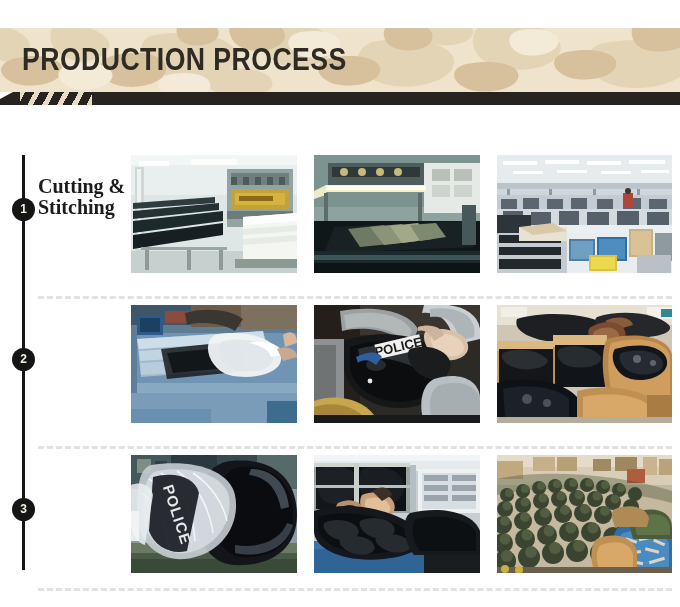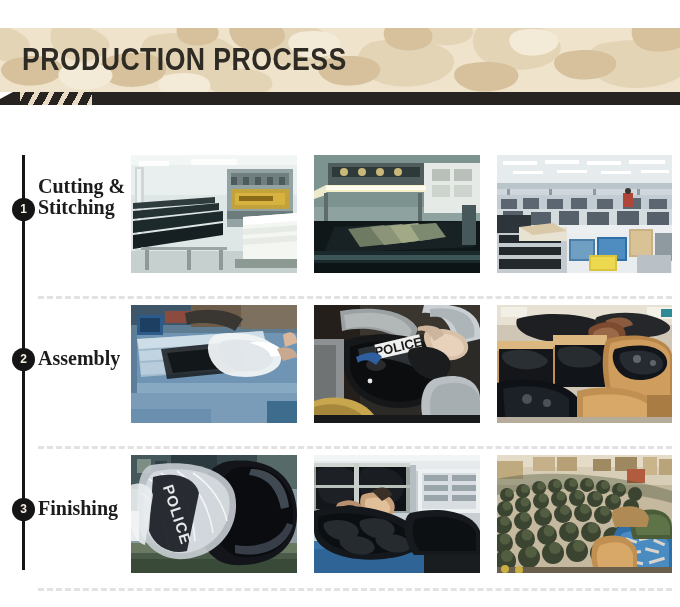--- a/index.html
+++ b/index.html
@@ -354,21 +354,20 @@
           <rect x="140" y="100" width="34" height="18" fill="#b9c1c6"></rect>
         </svg>
       </div>
 
     </div>
   </div>
   <div class="row-sep"></div>
 
   <div class="row">
     <div class="badge" style="top:48px;">2</div>
-    <div class="row-label" style="top:48px;">Assembly</div>
     <div class="thumbs">
 
       <div class="thumb">
         <svg viewBox="0 0 166 118" preserveAspectRatio="none">
           <rect width="166" height="118" fill="#6f94b4"></rect>
           <rect x="0" y="0" width="166" height="28" fill="#5f7d92"></rect>
           <rect x="0" y="0" width="60" height="20" fill="#3f5668"></rect>
           <rect x="60" y="0" width="50" height="22" fill="#6d5c4a"></rect>
           <rect x="110" y="0" width="56" height="24" fill="#7d705e"></rect>
           <rect x="6" y="10" width="26" height="20" fill="#2c5a8a"></rect>
@@ -465,21 +464,20 @@
           <rect x="0" y="112" width="175" height="6" fill="#b5ac9c"></rect>
         </svg>
       </div>
 
     </div>
   </div>
   <div class="row-sep"></div>
 
   <div class="row">
     <div class="badge" style="top:48px;">3</div>
-    <div class="row-label" style="top:48px;">Finishing</div>
     <div class="thumbs">
 
       <div class="thumb">
         <svg viewBox="0 0 166 118" preserveAspectRatio="none">
           <rect width="166" height="118" fill="#8d9aa0"></rect>
           <rect x="0" y="0" width="166" height="34" fill="#566a6a"></rect>
           <rect x="0" y="0" width="40" height="34" fill="#44585c"></rect>
           <rect x="6" y="4" width="14" height="14" fill="#7d8f84"></rect>
           <rect x="24" y="6" width="12" height="12" fill="#2f4044"></rect>
           <rect x="40" y="0" width="46" height="26" fill="#2b3a3e"></rect>

